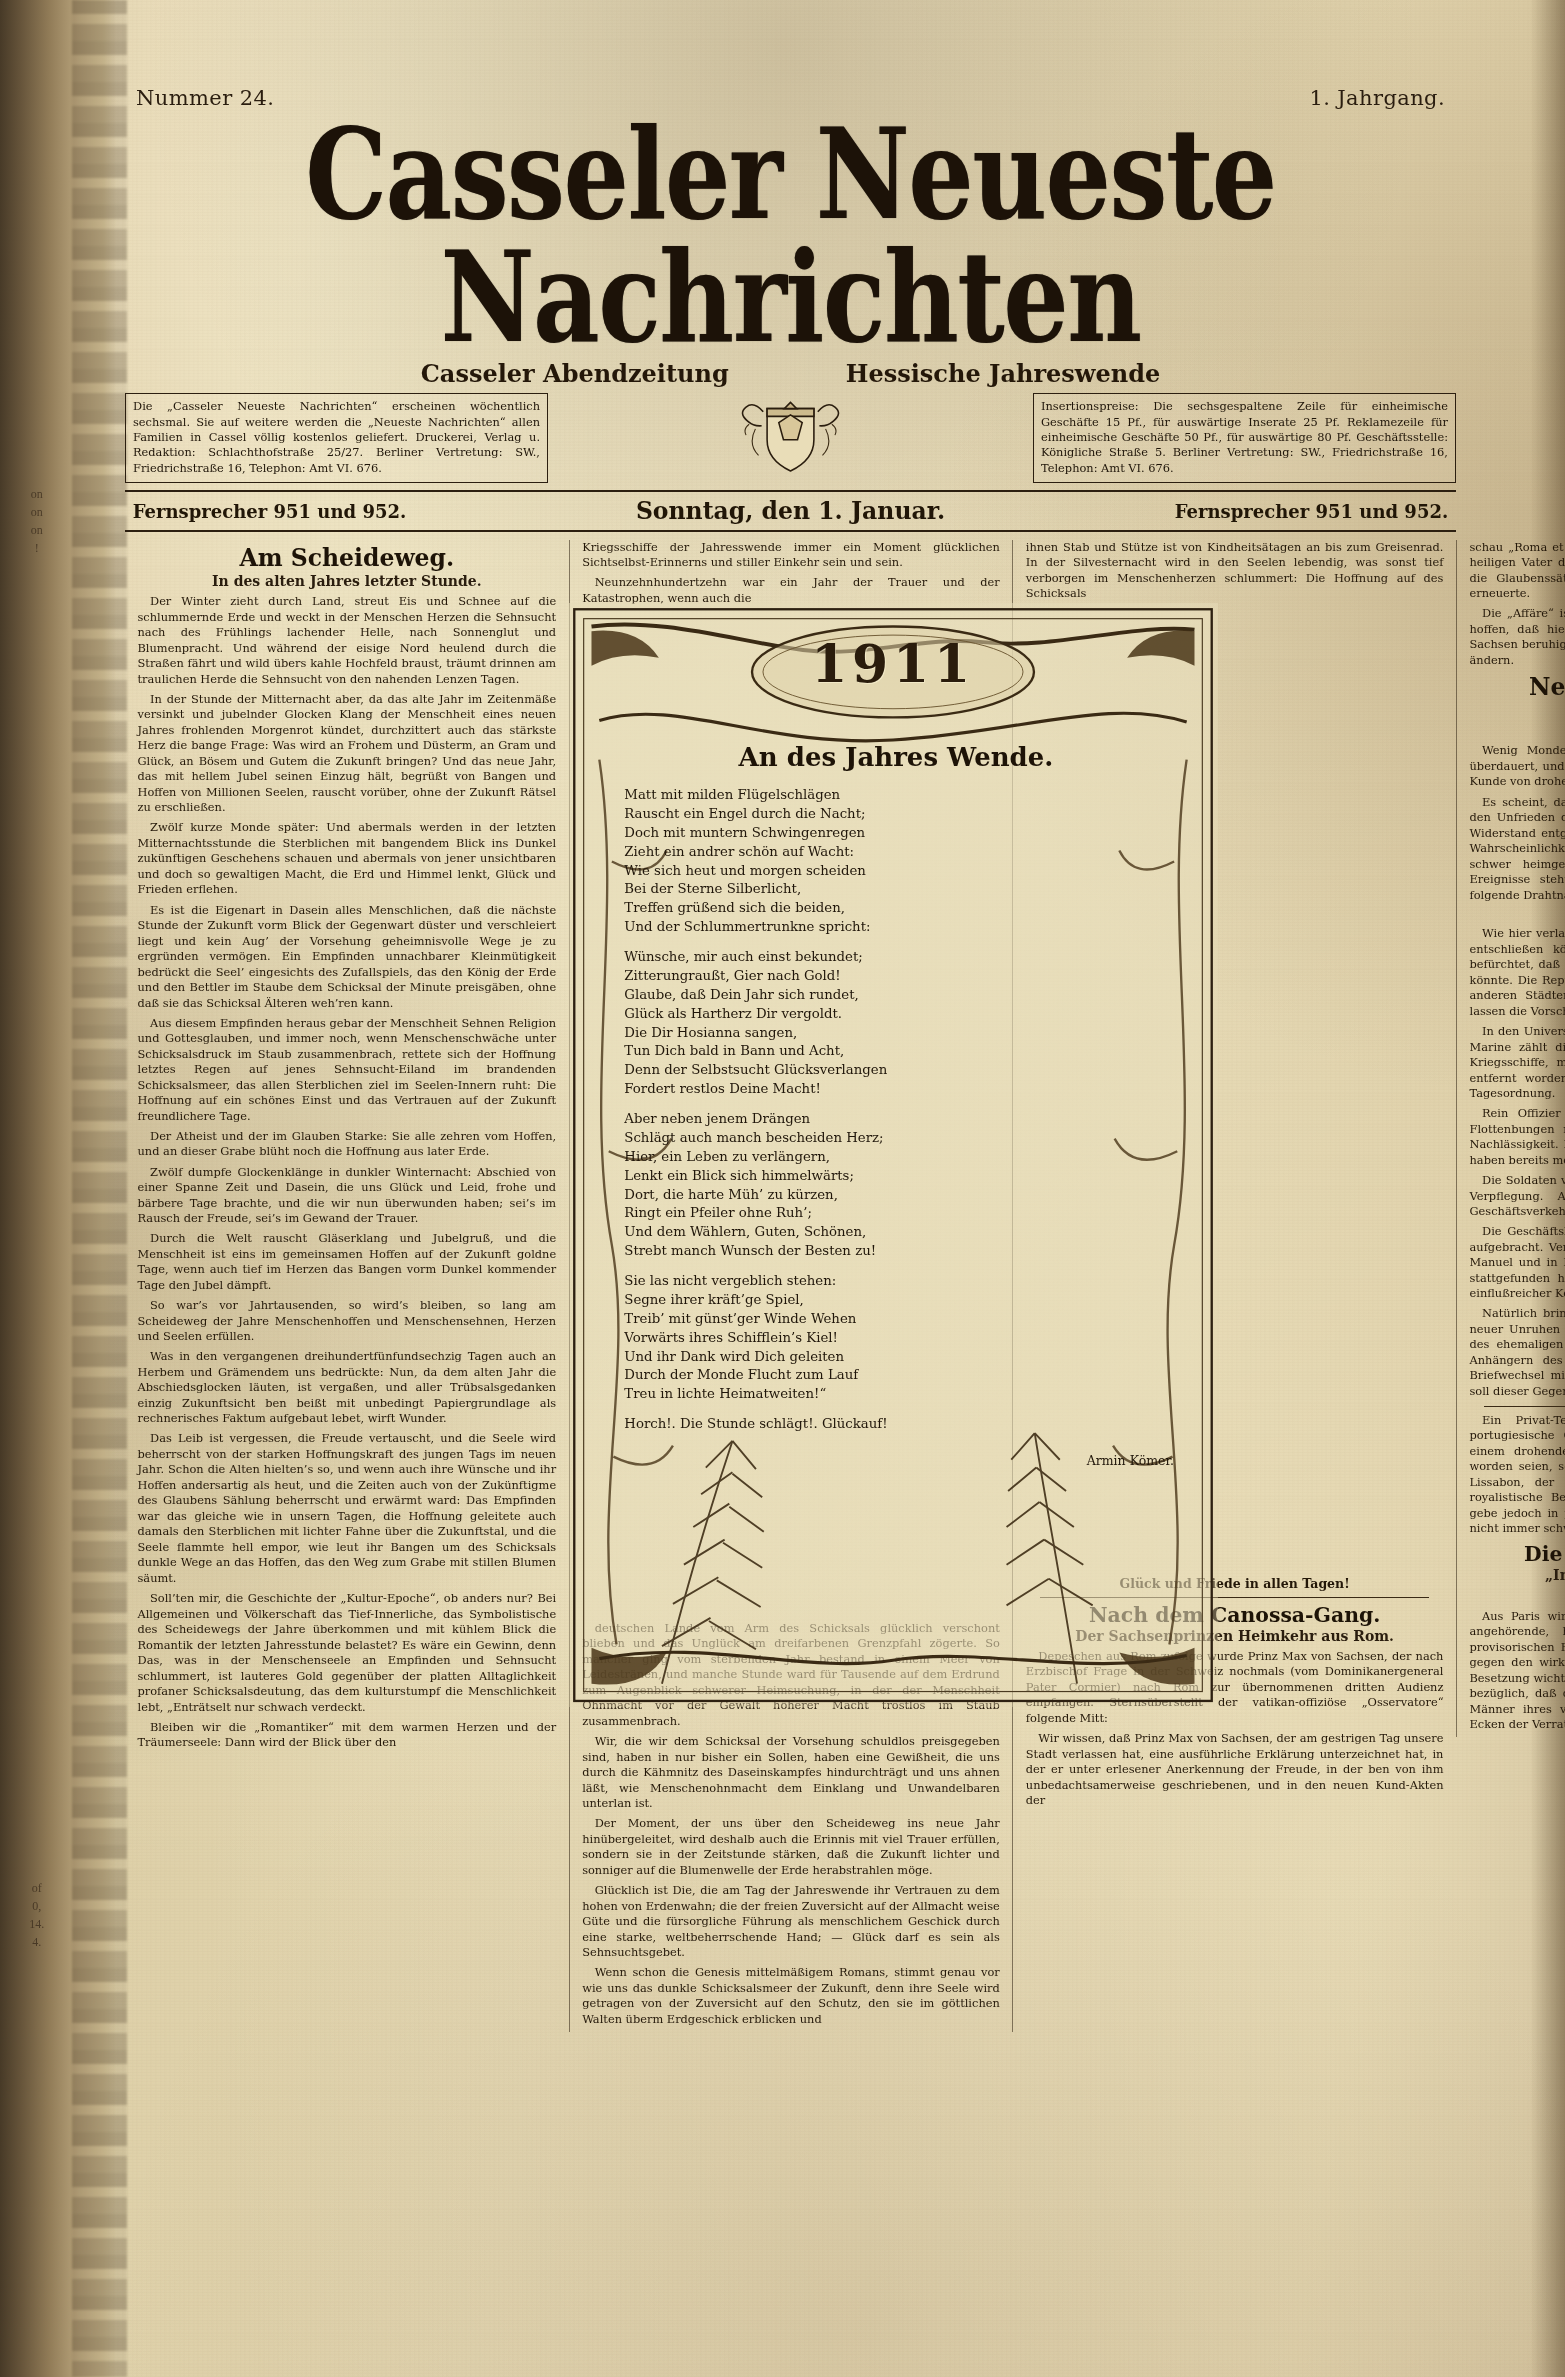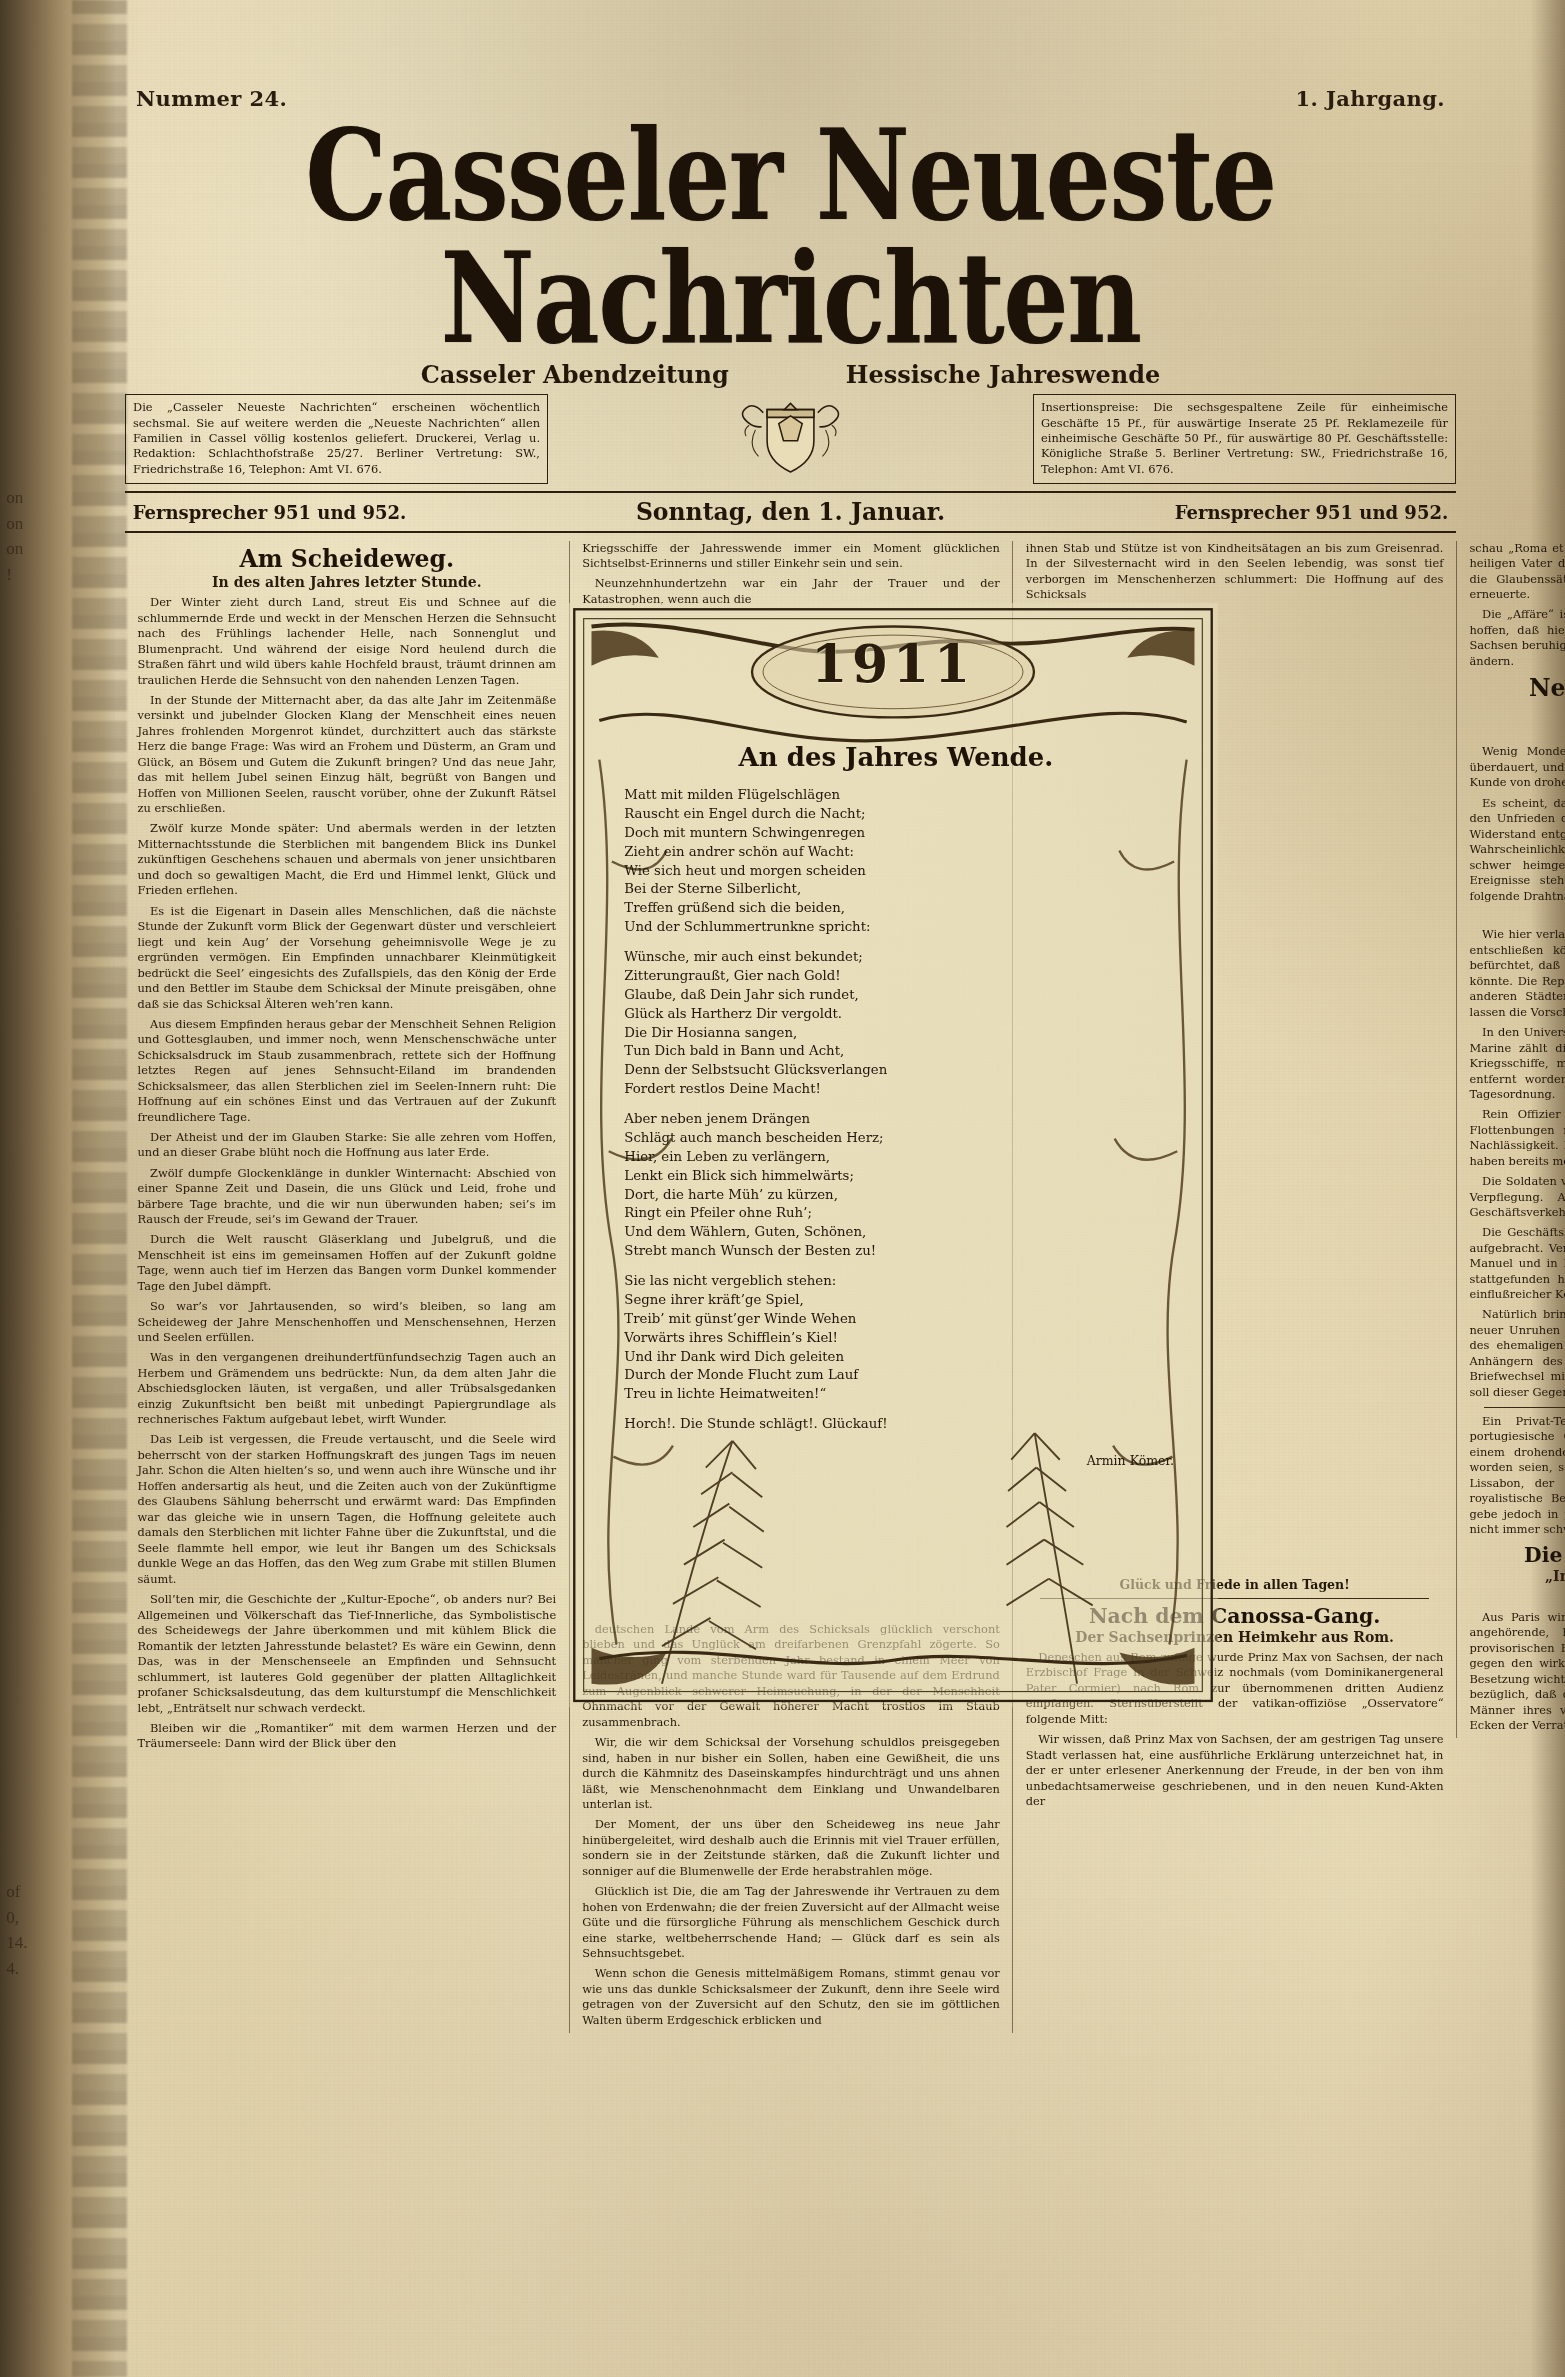--- a/index.html
+++ b/index.html
@@ -68,40 +68,40 @@
     width: 36px;
     background: linear-gradient(270deg, rgba(90,70,42,.55), rgba(90,70,42,0));
   }
 
   
   .margin-ghost {
     position: absolute;
     left: 6.3px;
     width: 61px;
     font-family: "Liberation Serif", serif;
-    font-size: 17px;
+    font-size: 12px;
     line-height: 1.5;
     color: rgba(40,28,16,.62);
-    text-align: left;
+    text-align: center;
   }
 
   
   .sheet {
     position: absolute;
     left: 125px;
     top: 86px;
     width: 1331px;
   }
 
   .issue-line {
     display: flex;
     justify-content: space-between;
     align-items: center;
     font-family: "DejaVu Serif", serif;
-    font-weight: bold;
+    font-weight: normal;
     font-size: 21px;
     color: #2a1d0f;
     letter-spacing: 0.4px;
     padding: 0 11px;
   }
   .fraktur {
     font-family: "DejaVu Serif", serif;
   }
 
   .masthead {

